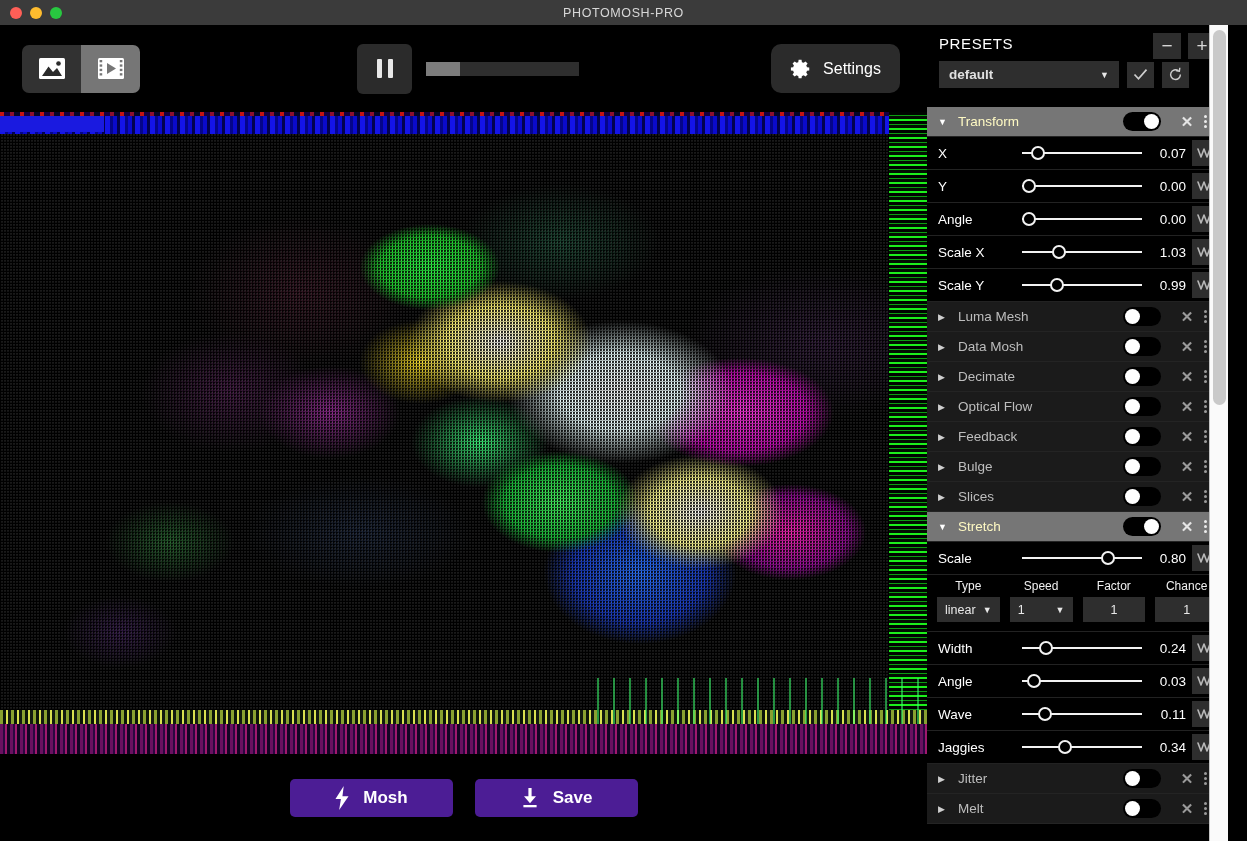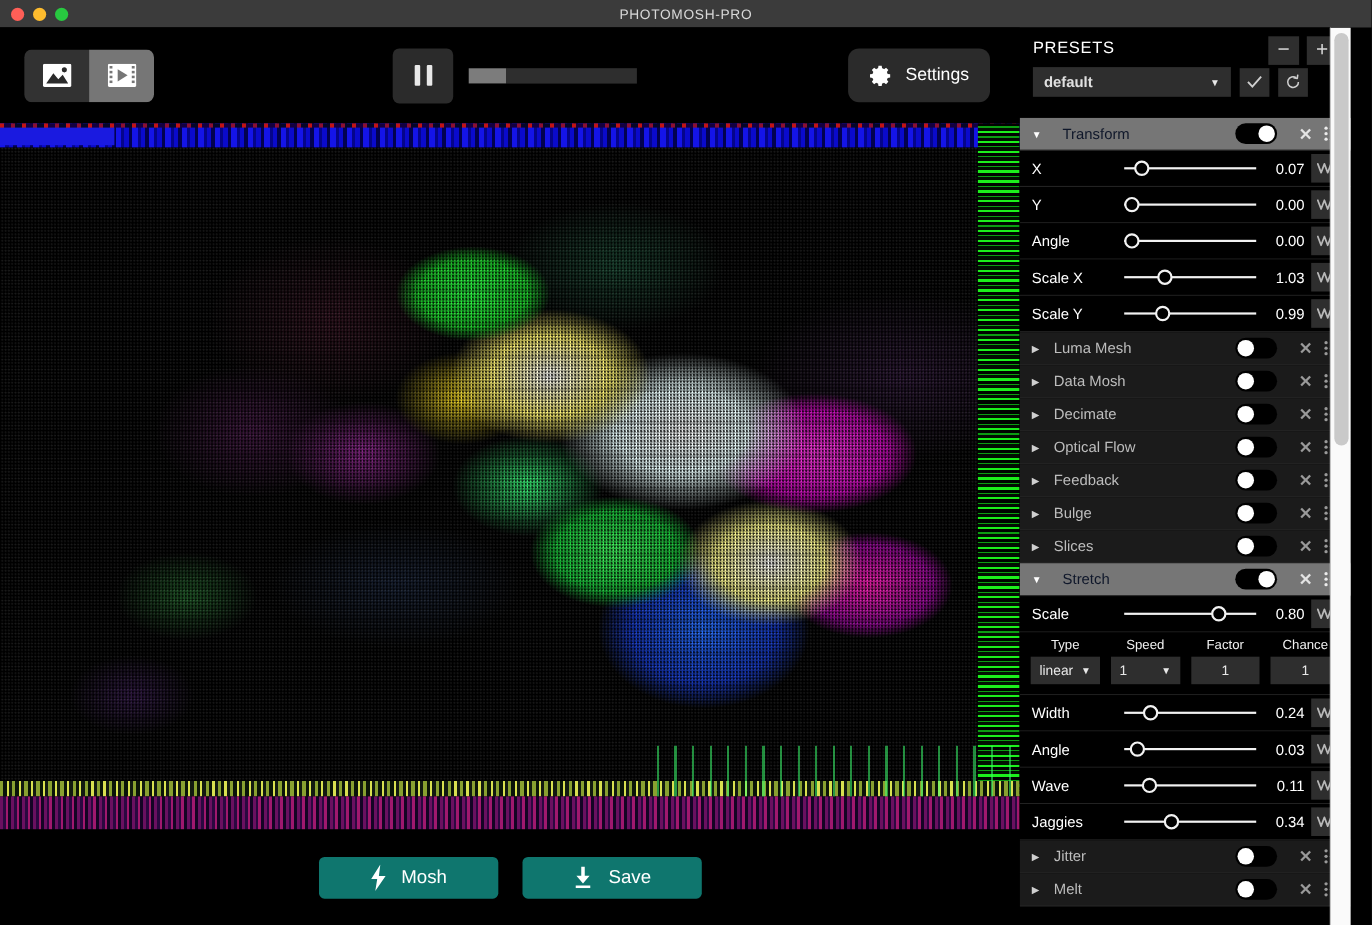--- a/index.html
+++ b/index.html
@@ -250,25 +250,26 @@
   .actionbar {
     flex: 1 1 auto;
     display: flex;
     align-items: center;
     justify-content: center;
     gap: 22px;
     background: #000;
   }
   .action-btn {
     width: 163px; height: 38px;
-    background: #0f766e;
+    background: #4c1d95;
     border-radius: 5px;
     display: flex; align-items: center; justify-content: center;
     gap: 13px;
     cursor: pointer;
+    font-weight: bold;
   }
   .action-btn .lbl { color: #fff; font-size: 17px; }
 
   
   .right-pane {
     flex: 1 1 auto;
     background: #000;
     display: flex;
     flex-direction: column;
     position: relative;
@@ -330,21 +331,21 @@
     font-size: 9px;
     flex: 0 0 14px;
   }
   .fx-header.open .fx-caret { color: #fff; }
   .fx-name {
     flex: 1 1 auto;
     color: #bdbdbd;
     font-size: 13.5px;
     padding-left: 6px;
   }
-  .fx-header.open .fx-name { color: #0f172a; margin-left: 8px; }
+  .fx-header.open .fx-name { color: #fef9c3; }
   .toggle {
     width: 38px; height: 19px;
     border-radius: 10px;
     background: #000;
     position: relative;
     margin-right: 16px;
     cursor: pointer;
     flex: 0 0 38px;
   }
   .toggle .knob {

